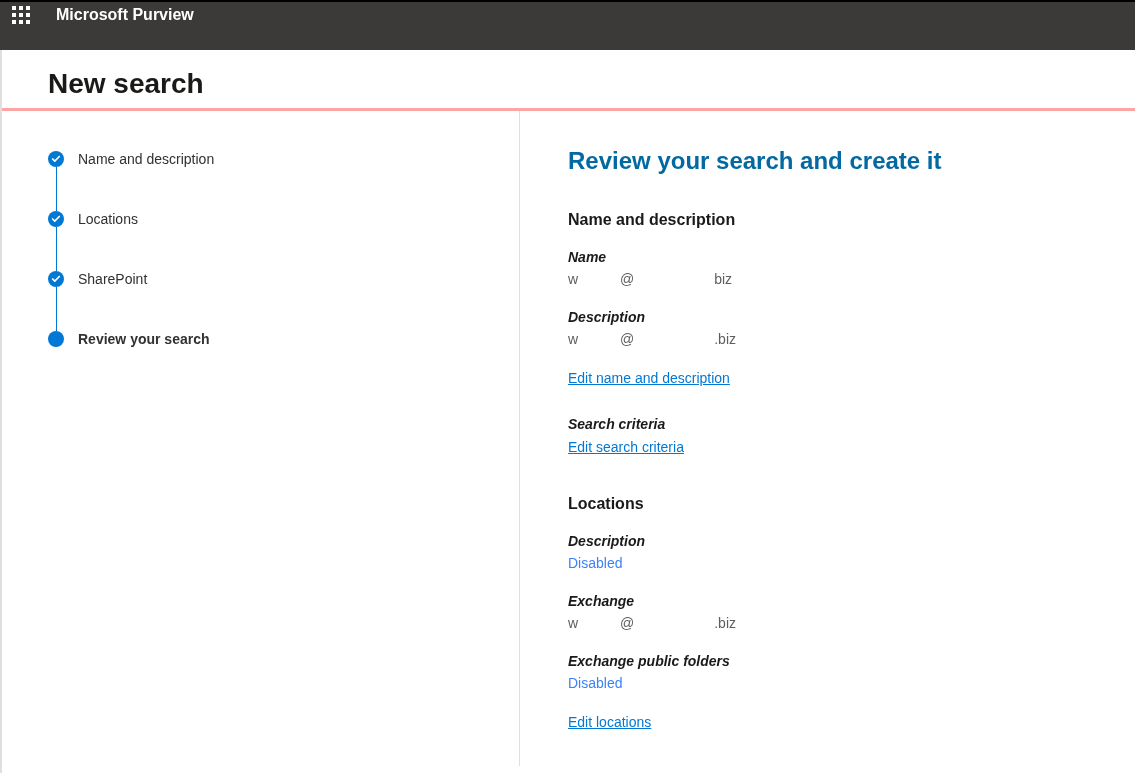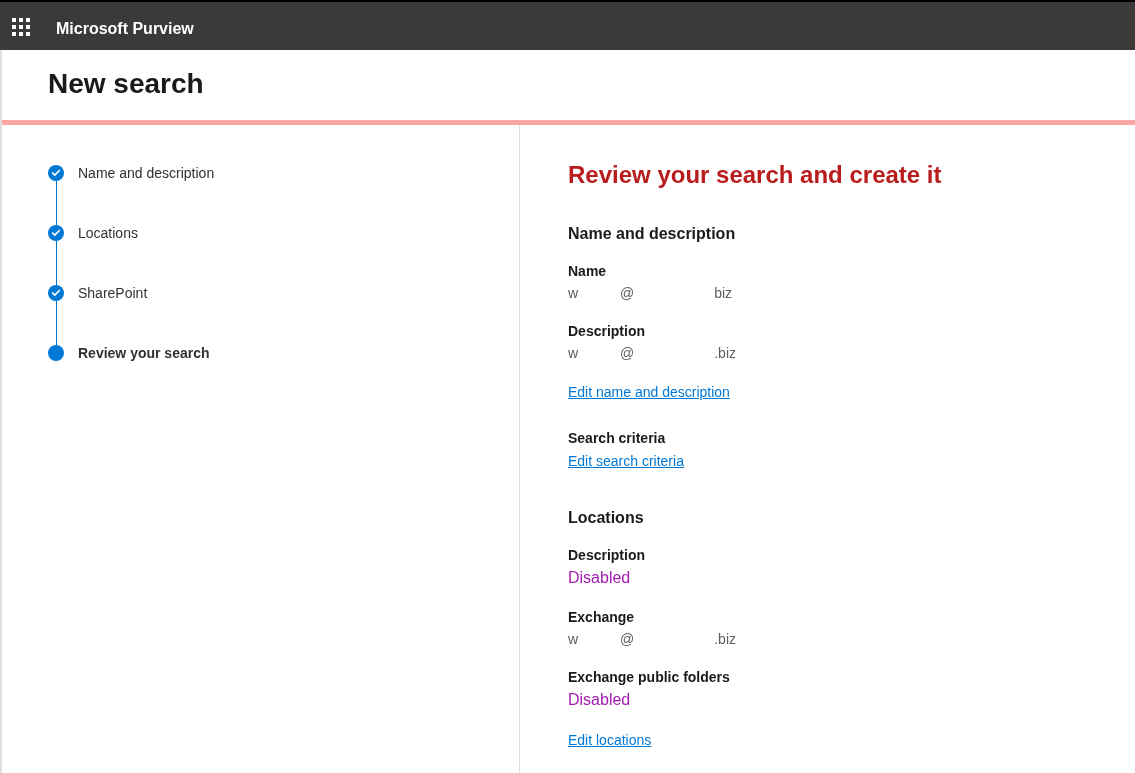--- a/index.html
+++ b/index.html
@@ -9,44 +9,44 @@
       color: #323130;
       width: 1135px;
       height: 773px;
       overflow: hidden;
     }
     .top-accent { height: 2px; background: #000; }
     .top-bar {
       height: 48px;
       background: #3b3a39;
       display: flex;
-      align-items: flex-end;
-      padding: 12px 12px;
+      align-items: flex-start;
+      padding: 4px 12px;
       color: #fff;
     }
     .waffle-icon {
       width: 20px; height: 20px;
       display: grid;
       grid-template-columns: repeat(3, 4px);
       grid-template-rows: repeat(3, 4px);
       gap: 3px;
       cursor: pointer;
       margin-right: 24px;
     }
     .waffle-dot { width: 4px; height: 4px; background: #fff; }
     .app-title { font-size: 16px; font-weight: 600; }
     .left-strip {
       position: absolute;
       left: 0; top: 50px; bottom: 0;
       width: 2px;
       background: #e1dfdd;
     }
     .page-header {
-      padding: 18px 48px 20px 48px;
-      border-bottom: 5px solid #fca5a5;
+      padding: 18px 48px 8px 48px;
+      border-bottom: 3px solid #fca5a5;
     }
     .page-header h1 { font-size: 28px; font-weight: 700; color: #1b1a19; }
     .content {
       display: flex;
       height: calc(100% - 50px - 68px);
     }
     .wizard-nav {
       width: 520px;
       padding: 40px 48px;
       border-right: 1px solid #e1dfdd;
@@ -87,39 +87,40 @@
     }
     .step + .step { margin-top: 44px; }
     .review-panel {
       flex: 1;
       padding: 36px 48px;
       overflow-y: auto;
     }
     .review-panel h2 {
       font-size: 24px;
       font-weight: 700;
-      color: #b91c1c;
+      color: #0369a1;
       margin-bottom: 36px;
     }
     .section-head {
       font-size: 16px;
       font-weight: 700;
       color: #1b1a19;
       margin-bottom: 20px;
     }
     .field-block { margin-bottom: 22px; }
     .field-label {
       font-size: 14px;
       font-weight: 600;
       color: #1b1a19;
       margin-bottom: 6px;
+      font-style: italic;
     }
     .field-value {
-      font-size: 16px;
-      color: #a21caf;
+      font-size: 14px;
+      color: #3b82f6;
     }
     .edit-link {
       display: inline-block;
       font-size: 14px;
       color: #0078d4;
       text-decoration: underline;
       cursor: pointer;
       margin-bottom: 30px;
     }
     .masked-row {

